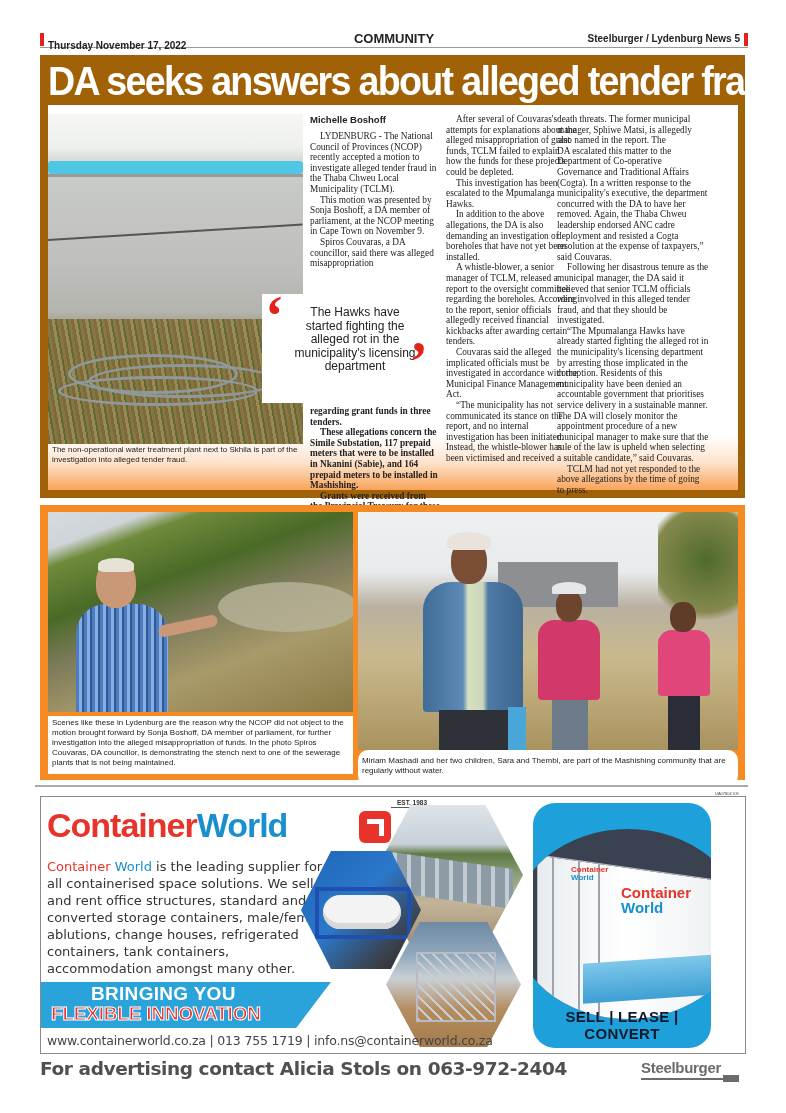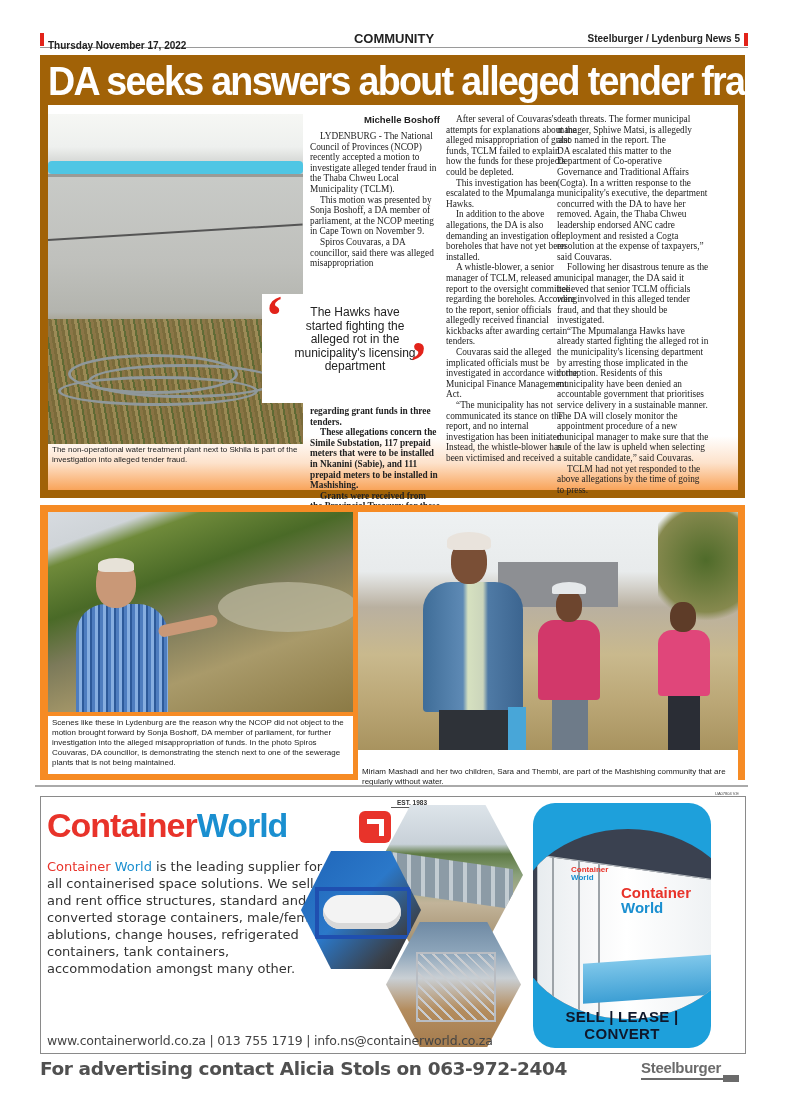--- a/index.html
+++ b/index.html
@@ -36,21 +36,21 @@
   
   .pullquote { position: absolute; left: 214px; top: 189px; width: 186px; height: 109px; background: #fff; }
   .pullquote .q-open { position: absolute; left: 3px; top: -8px; font: bold 56px "Liberation Serif", serif; color: #e2231a; line-height: 60px; }
   .pullquote .q-close { position: absolute; right: 20px; top: 38px; font: bold 56px "Liberation Serif", serif; color: #e2231a; line-height: 60px; }
   .pullquote .q-text { position: absolute; left: 30px; top: 12px; width: 126px; text-align: center; font: 12px/13.5px "Liberation Sans", sans-serif; color: #222; }
 
   
   .col { position: absolute; font: 9.3px/10.6px "Liberation Serif", serif; color: #222; text-align: left; }
   .col p { text-indent: 10px; }
   .col p.noindent { text-indent: 0; }
-  .byline { font: bold 9.5px "Liberation Sans", sans-serif; text-align: right; margin-bottom: 6px; text-indent: 0 !important; }
+  .byline { font: bold 9.5px "Liberation Sans", sans-serif; text-align: left; margin-bottom: 6px; text-indent: 0 !important; }
   .col1 { left: 262px; top: 9px; width: 130px; }
   .col1b { left: 262px; top: 301px; width: 130px; font-weight: bold; }
   .col2 { left: 398px; top: 9px; width: 132px; }
   .col3 { left: 509px; top: 9px; width: 152px; }
 
   
   .strip { position: absolute; left: 40px; top: 505px; width: 705px; height: 275px; background: #f68b24; }
   .photo2 { position: absolute; left: 8px; top: 7px; width: 305px; height: 200px; overflow: hidden;
     background: linear-gradient(160deg, #d7dbe0 0%, #cfd4d8 12%, #6f8a3a 18%, #4a6a27 35%, #7c7a5a 50%, #a99a6a 70%, #8b7a45 100%); }
   .photo2 .man { position: absolute; left: 28px; top: 48px; width: 90px; height: 155px; }
@@ -74,21 +74,21 @@
   .photo3 .girl { position: absolute; left: 180px; top: 70px; width: 60px; height: 170px; }
   .photo3 .girl .head { position: absolute; left: 18px; top: 8px; width: 26px; height: 32px; background: #6d452e; border-radius: 45%; }
   .photo3 .girl .cap { position: absolute; left: 14px; top: 0; width: 34px; height: 12px; background: #e5e8ea; border-radius: 50% 50% 10% 10%; }
   .photo3 .girl .top { position: absolute; left: 0; top: 38px; width: 62px; height: 80px; background: #d2386a; border-radius: 16px 16px 4px 4px; }
   .photo3 .girl .legs { position: absolute; left: 14px; top: 118px; width: 36px; height: 52px; background: #6e7b89; }
   .photo3 .boy { position: absolute; left: 300px; top: 90px; width: 50px; height: 150px; }
   .photo3 .boy .head { position: absolute; left: 12px; top: 0; width: 26px; height: 30px; background: #5e3c28; border-radius: 45%; }
   .photo3 .boy .top { position: absolute; left: 0; top: 28px; width: 52px; height: 66px; background: #e0467a; border-radius: 14px 14px 4px 4px; }
   .photo3 .boy .legs { position: absolute; left: 10px; top: 94px; width: 32px; height: 56px; background: #2a2d35; }
   .photo3 .bottle { position: absolute; left: 150px; top: 195px; width: 18px; height: 45px; background: #48a6d8; }
-  .caption3 { position: absolute; left: 318px; top: 245px; width: 380px; height: 36px; background: #fff; font: 8px/10px "Liberation Sans", sans-serif; color: #222; padding: 17px 4px; }
+  .caption3 { position: absolute; left: 318px; top: 245px; width: 380px; height: 36px; background: #fff; font: 8px/10px "Liberation Sans", sans-serif; color: #222; padding: 6px 4px; border-radius: 10px; }
 
   
   .ad-top-rule { position: absolute; left: 35px; top: 785px; width: 713px; height: 2px; background: #aaaaaa; }
   .ad-code { position: absolute; left: 715px; top: 791px; font: 4px "Liberation Sans", sans-serif; color: #444; }
   .ad { position: absolute; left: 40px; top: 796px; width: 706px; height: 258px; border: 1.5px solid #8a8a8a; background: #fff; overflow: hidden; }
   .est { position: absolute; left: 356px; top: 2px; font: bold 6.5px "Liberation Sans", sans-serif; color: #333; }
   .est-rule { position: absolute; left: 350px; top: 10px; width: 36px; height: 1px; background: #555; }
   .logo { position: absolute; left: 6px; top: 8px; font: bold 34px "Liberation Sans", sans-serif; letter-spacing: -1px; white-space: nowrap; line-height: 40px; }
   .logo .c { color: #e8332a; }
   .logo .w { color: #1a8fd0; }
@@ -167,21 +167,21 @@
     </div>
 
     <div class="pullquote">
       <span class="q-open">‘</span>
       <div class="q-text">The Hawks have started fighting the alleged rot in the municipality's licensing department</div>
       <span class="q-close">’</span>
     </div>
 
     <div class="col col1b">
       <p class="noindent">regarding grant funds in three tenders.</p>
-      <p>These allegations concern the Simile Substation, 117 prepaid meters that were to be installed in Nkanini (Sabie), and 111 prepaid meters to be installed in Mashishing.</p>
+      <p>These allegations concern the Simile Substation, 117 prepaid meters that were to be installed in Nkanini (Sabie), and 164 prepaid meters to be installed in Mashishing.</p>
       <p>Grants were received from the Provincial Treasury for these projects.</p>
     </div>
 
     <div class="col col2">
       <p>After several of Couvaras's attempts for explanations about the alleged misappropriation of grant funds, TCLM failed to explain how the funds for these projects could be depleted.</p>
       <p>This investigation has been escalated to the Mpumalanga Hawks.</p>
       <p>In addition to the above allegations, the DA is also demanding an investigation of boreholes that have not yet been installed.</p>
       <p>A whistle-blower, a senior manager of TCLM, released a report to the oversight committee regarding the boreholes. According to the report, senior officials allegedly received financial kickbacks after awarding certain tenders.</p>
       <p>Couvaras said the alleged implicated officials must be investigated in accordance with the Municipal Finance Management Act.</p>
       <p>“The municipality has not communicated its stance on the report, and no internal investigation has been initiated. Instead, the whistle-blower has been victimised and received</p>
@@ -248,20 +248,24 @@
       <div class="rows"></div>
     </div>
   <div class="hex hex1">
       <div class="frame"></div>
       <div class="tank"></div>
     </div>
   <div class="hex hex3">
       <div class="stairs"></div>
     </div>
 
+  <div class="slogan">
+    <div class="l1">BRINGING YOU</div>
+    <div class="l2">FLEXIBLE INNOVATION</div>
+  </div>
   <div class="contact-line">www.containerworld.co.za | 013 755 1719 | info.ns@containerworld.co.za</div>
 
   <div class="promo">
     <div class="disc">
       <div class="container">
         <div class="doorline" style="left:14px"></div>
         <div class="doorline" style="left:40px"></div>
         <div class="doorline" style="left:60px"></div>
       </div>
       <div class="ice"></div>

